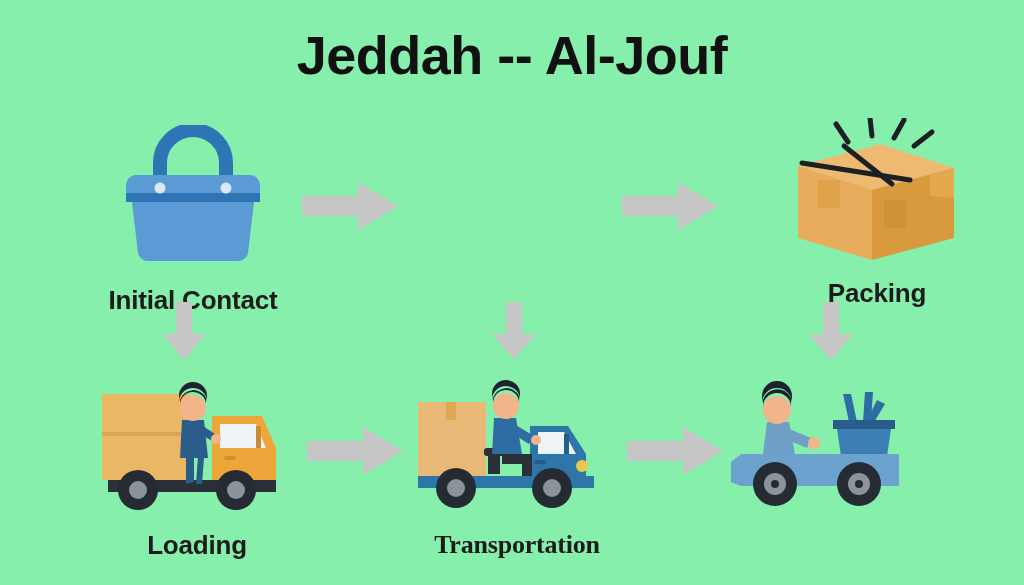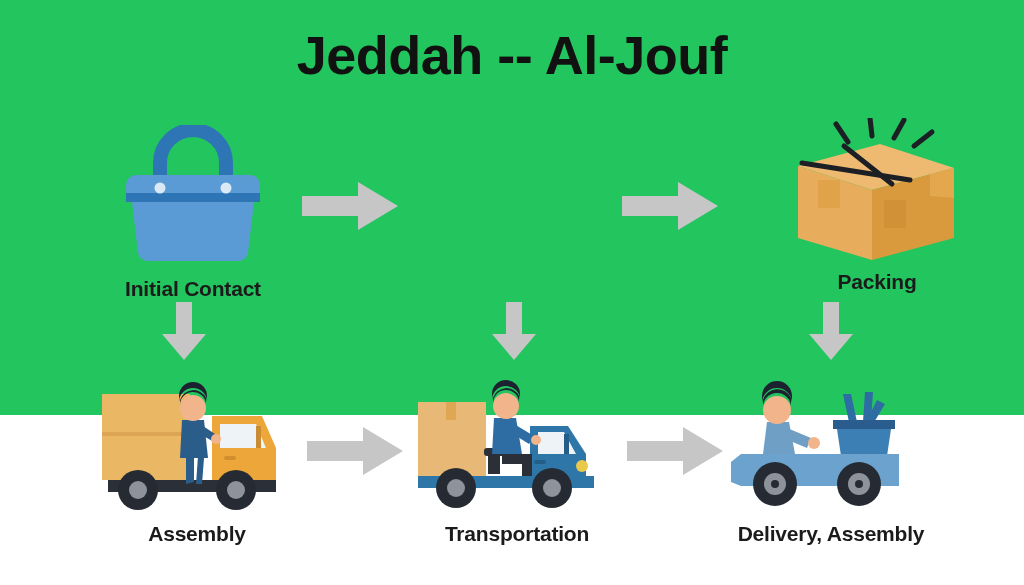--- a/index.html
+++ b/index.html
@@ -10,22 +10,22 @@
     width: 1024px;
     height: 585px;
     background: #ffffff;
     font-family: "Liberation Sans", sans-serif;
     overflow: hidden;
   }
 
   #infographic {
     position: relative;
     width: 1024px;
-    height: 415px;
-    background: #22c55e;
+    height: 585px;
+    background: #86efac;
     box-sizing: border-box;
   }
 
   
   #title {
     position: absolute;
     top: 24px;
     left: 0;
     width: 1024px;
     text-align: center;
@@ -45,35 +45,35 @@
   .step .art {
     position: relative;
     width: 250px;
     height: 140px;
   }
   .step .art svg {
     display: block;
     margin: 0 auto;
   }
   .step .caption {
-    margin-top: 12px;
-    font-size: 21px;
+    margin-top: 20px;
+    font-size: 26px;
     font-weight: bold;
     color: #1b1b1b;
     letter-spacing: -0.2px;
     white-space: nowrap;
   }
 
   
   #step-0 { left: 68px;  top: 125px; }
   #step-1 { left: 390px; top: 125px; }
   #step-2 { left: 752px; top: 118px; }
   
   #step-3 { left: 72px;  top: 370px; }
-  #step-4 { left: 392px; top: 370px; }
+  #step-4 { left: 392px; top: 370px; font-family: Liberation Serif, serif; }
   #step-5 { left: 706px; top: 370px; }
 
   
   .arrow {
     position: absolute;
   }
   #arrow-h-0 { left: 300px; top: 180px; }
   #arrow-h-1 { left: 620px; top: 180px; }
   #arrow-h-2 { left: 305px; top: 425px; }
   #arrow-h-3 { left: 625px; top: 425px; }
@@ -163,21 +163,21 @@
         <path d="M96 114 L96 84 L104 84 L104 112 Z" fill="#2b5d8a"></path>
         <path d="M106 114 L108 86 L114 88 L112 114 Z" fill="#2b5d8a"></path>
         <path d="M92 50 L114 50 L118 88 L90 88 Z" fill="#2b5d8a"></path>
         <path d="M113 56 L128 66 L124 72 L110 64 Z" fill="#2b5d8a"></path>
         <circle cx="126" cy="69" r="5" fill="#f2b48a"></circle>
         <circle cx="103" cy="38" r="13" fill="#f2b48a"></circle>
         <path d="M90 36 A13 13 0 0 1 116 34 L116 28 A14 14 0 0 0 90 30 Z" fill="#1c2230"></path>
         <path d="M89 32 A14 14 0 0 1 117 32 L117 26 A14 14 0 0 0 89 26 Z" fill="#1c2230"></path>
       </svg>
     </div>
-    <div class="caption">Assembly</div>
+    <div class="caption">Loading</div>
   </div>
 
   <div class="step" id="step-4">
     <div class="art">
       <svg width="215" height="140" viewBox="0 0 215 140">
 
         <rect x="8" y="32" width="68" height="74" fill="#e8b877"></rect>
         <rect x="36" y="32" width="10" height="18" fill="#d99a3d" opacity="0.6"></rect>
 
         <rect x="8" y="106" width="176" height="12" fill="#2e75a8"></rect>
@@ -236,21 +236,20 @@
         <path d="M43 33 A15 15 0 0 1 73 33 L73 26 A15 15 0 0 0 43 26 Z" fill="#1c2230"></path>
 
         <circle cx="56" cy="114" r="22" fill="#262b33"></circle>
         <circle cx="56" cy="114" r="11" fill="#8d939b"></circle>
         <circle cx="56" cy="114" r="4" fill="#262b33"></circle>
         <circle cx="140" cy="114" r="22" fill="#262b33"></circle>
         <circle cx="140" cy="114" r="11" fill="#8d939b"></circle>
         <circle cx="140" cy="114" r="4" fill="#262b33"></circle>
       </svg>
     </div>
-    <div class="caption">Delivery, Assembly</div>
   </div>
 
   <div class="arrow" id="arrow-h-0">
     <svg width="100" height="52" viewBox="0 0 100 52">
       <path d="M2 16 L58 16 L58 2 L98 26 L58 50 L58 36 L2 36 Z" fill="#c6c6c6"></path>
     </svg>
   </div>
   <div class="arrow" id="arrow-h-1">
     <svg width="100" height="52" viewBox="0 0 100 52">
       <path d="M2 16 L58 16 L58 2 L98 26 L58 50 L58 36 L2 36 Z" fill="#c6c6c6"></path>

